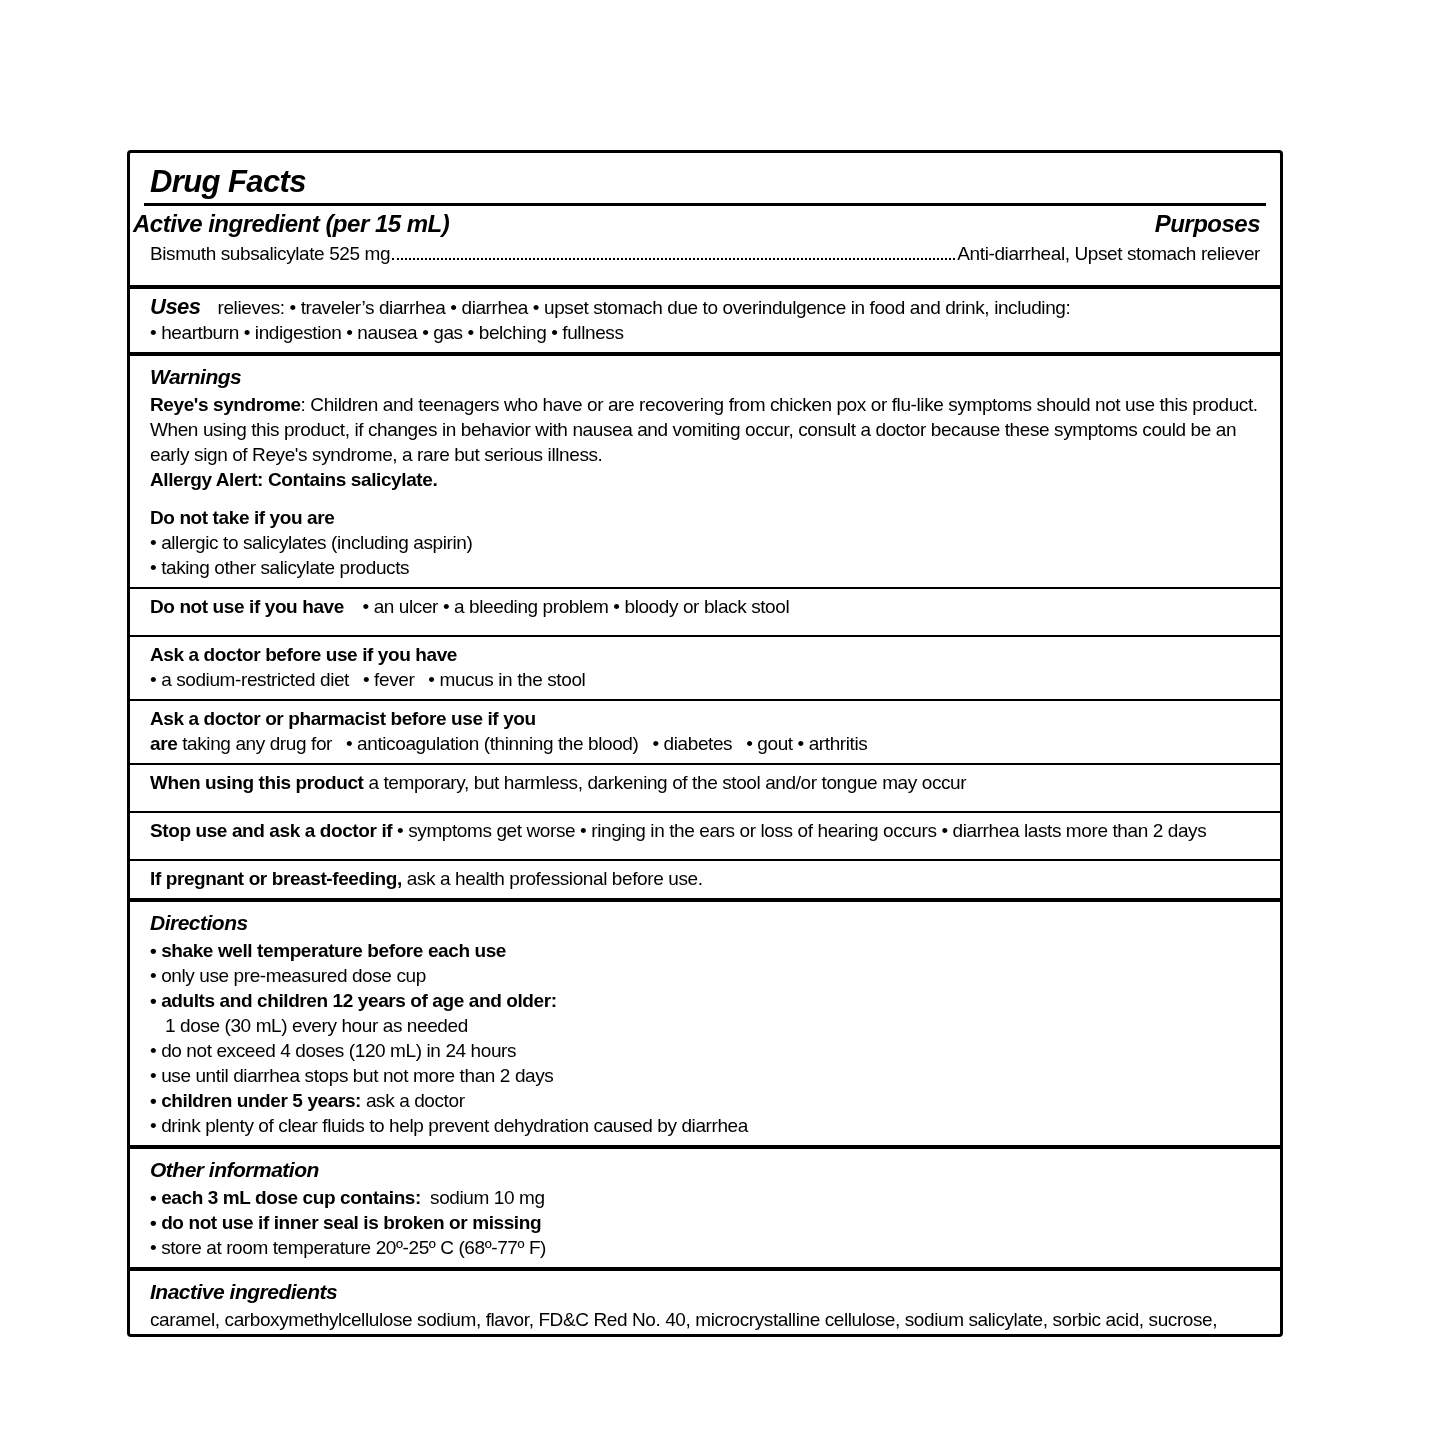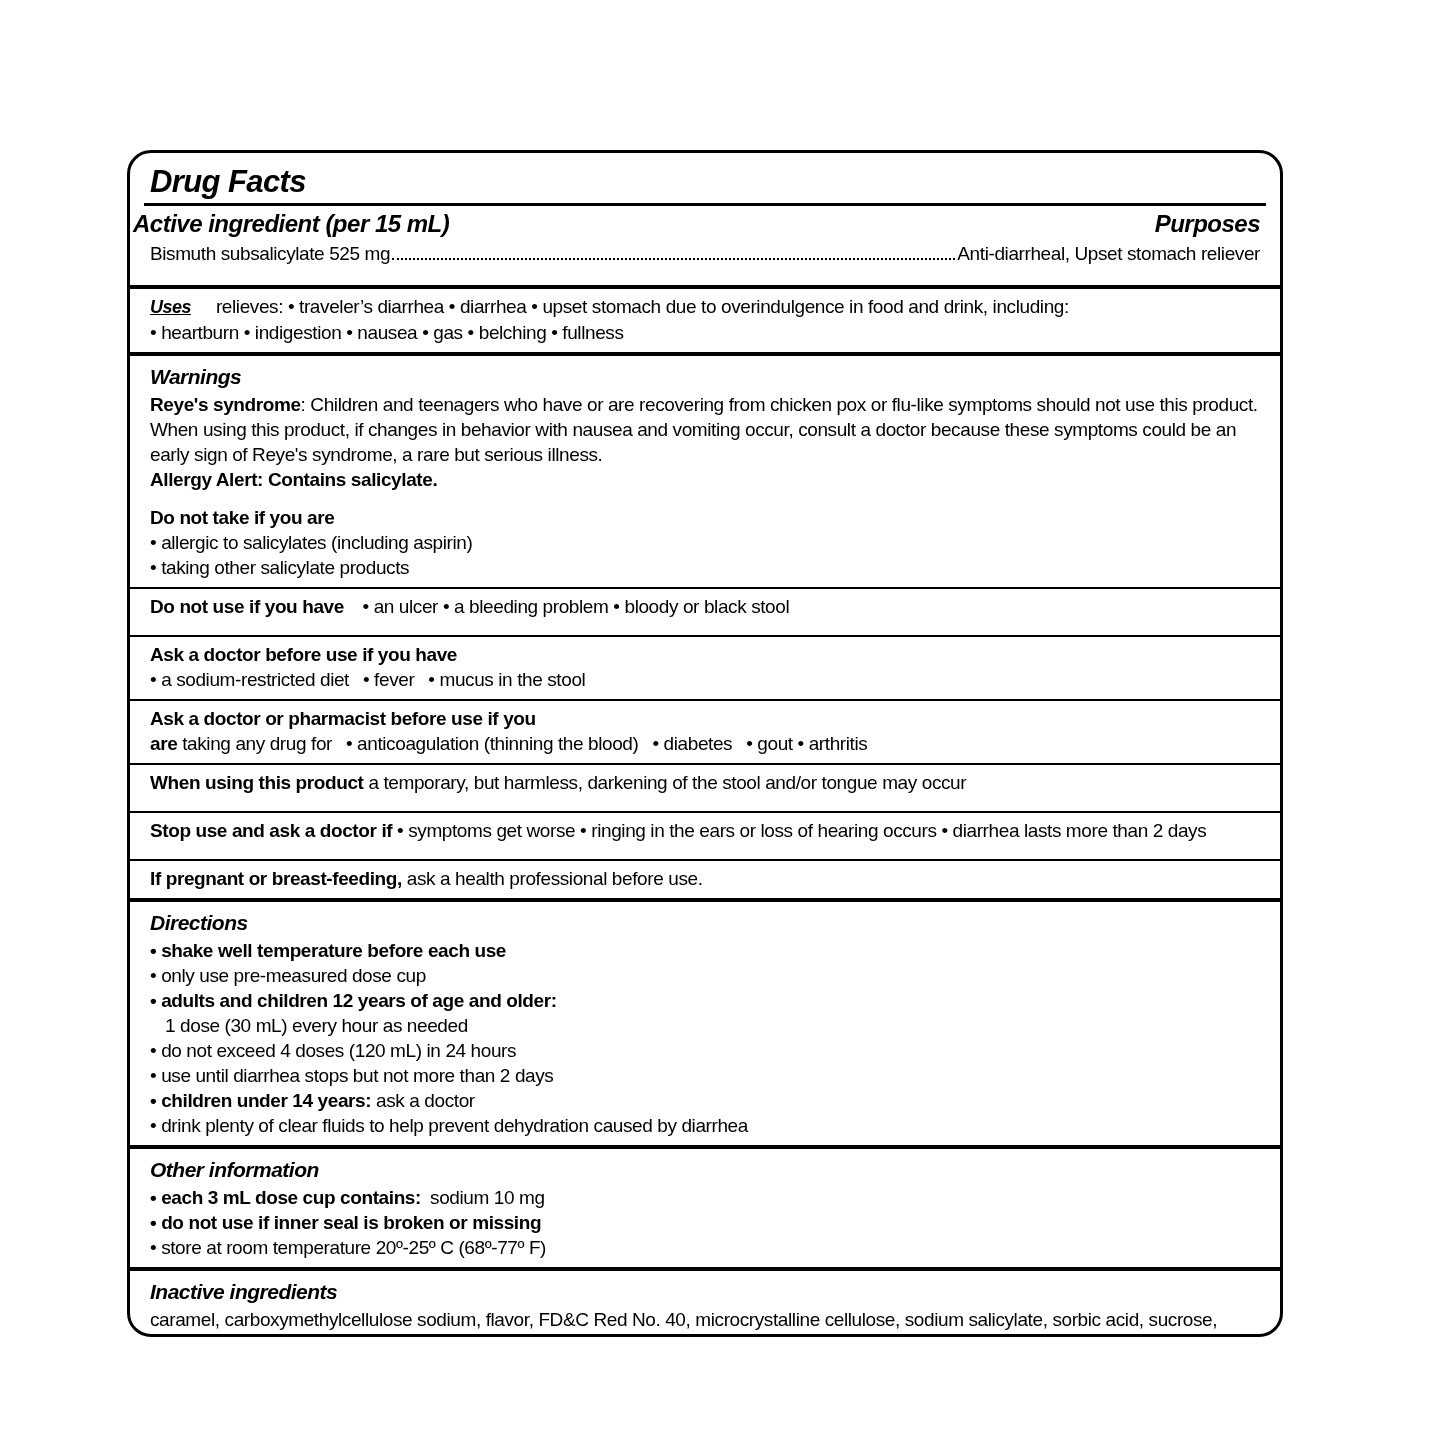--- a/index.html
+++ b/index.html
@@ -12,21 +12,21 @@
     color: #000;
   }
   .label {
     position: absolute;
     left: 127px;
     top: 150px;
     width: 1156px;
     height: 1187px;
     box-sizing: border-box;
     border: 3px solid #000;
-    border-radius: 24px;
+    border-radius: 4px;
     background: #fff;
     overflow: hidden;
     font-size: 19px;
     line-height: 25px;
     letter-spacing: -0.4px;
   }
   .pad { padding: 5px 20px 7px 20px; }
   .pad-row { padding: 5px 20px 16px 20px; white-space: nowrap; }
   .rule-thick { border-top: 4px solid #000; height: 0; }
   .rule-thin  { border-top: 2px solid #000; height: 0; }
@@ -65,27 +65,26 @@
     min-width: 30px;
   }
   .sechead {
     font-size: 21px;
     line-height: 31px;
     font-style: italic;
     font-weight: bold;
     letter-spacing: -0.5px;
   }
   .sechead-inline {
-    font-size: 18px;
+    font-size: 22px;
     line-height: 26px;
     font-style: italic;
     font-weight: bold;
     letter-spacing: -0.5px;
-    margin-right: 20px;
-    text-decoration: underline;
+    margin-right: 12px;
   }
   .b { font-weight: bold; }
   .gap-top { margin-top: 13px; }
   .indent { padding-left: 15px; }
   .line { min-height: 25px; }
 </style>
 </head>
 <body>
 
 <div class="label">
@@ -160,21 +159,21 @@
   <div class="rule-thick"></div>
 
   <div class="pad">
     <div class="sechead">Directions</div>
     <div class="line"><span class="b">• shake well temperature before each use</span><span></span></div>
     <div class="line"><span class="b"></span><span>• only use pre-measured dose cup</span></div>
     <div class="line"><span class="b">• adults and children 12 years of age and older:</span><span></span></div>
     <div class="line indent"><span class="b"></span><span>1 dose (30 mL) every hour as needed</span></div>
     <div class="line"><span class="b"></span><span>• do not exceed 4 doses (120 mL) in 24 hours</span></div>
     <div class="line"><span class="b"></span><span>• use until diarrhea stops but not more than 2 days</span></div>
-    <div class="line"><span class="b">• children under 14 years:</span><span> ask a doctor</span></div>
+    <div class="line"><span class="b">• children under 5 years:</span><span> ask a doctor</span></div>
     <div class="line"><span class="b"></span><span>• drink plenty of clear fluids to help prevent dehydration caused by diarrhea</span></div>
   </div>
 
   <div class="rule-thick"></div>
 
   <div class="pad">
     <div class="sechead">Other information</div>
     <div class="line"><span class="b">• each 3 mL dose cup contains:</span><span> sodium 10 mg</span></div>
     <div class="line"><span class="b">• do not use if inner seal is broken or missing</span><span></span></div>
     <div class="line"><span class="b"></span><span>• store at room temperature 20º-25º C (68º-77º F)</span></div>

